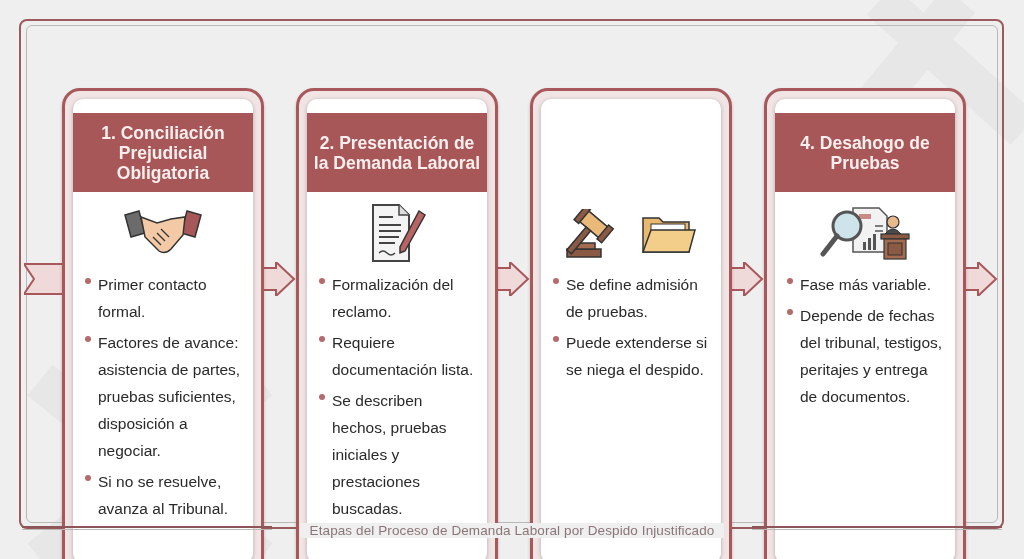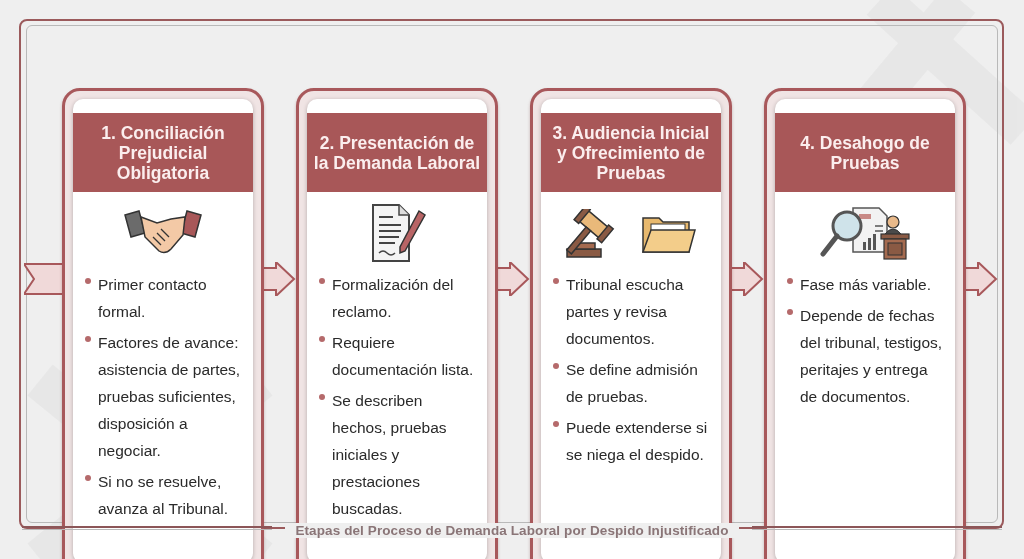--- a/index.html
+++ b/index.html
@@ -8,21 +8,21 @@
   .frame-outer{position:absolute;left:19px;top:19px;width:985px;height:510px;border:2px solid #9b5a5c;border-radius:8px;box-sizing:border-box;}
   .frame-inner{position:absolute;left:26px;top:25px;width:972px;height:498px;border:1.5px solid #b9b9b9;border-radius:6px;box-sizing:border-box;}
   .flow-band{position:absolute;left:24px;top:262px;width:976px;height:34px;}
   .card-wrap{position:absolute;top:88px;width:202px;height:488px;border:3px solid #a8585b;border-radius:18px;box-sizing:border-box;background:#f0e4e4;box-shadow:0 2px 3px rgba(120,60,60,0.35);}
   .card{position:absolute;left:8px;top:8px;right:8px;bottom:10px;background:#fff;border-radius:10px;box-shadow:0 1px 4px rgba(0,0,0,0.25);overflow:hidden;}
   .card-head{position:absolute;left:0;right:0;top:14px;height:79px;background:#a85758;color:#fbeeee;font-weight:bold;font-size:17.5px;line-height:20px;text-align:center;display:flex;align-items:center;justify-content:center;padding:0 6px;box-sizing:border-box;}
   .icon-area{position:absolute;left:0;right:0;top:100px;height:70px;display:flex;align-items:center;justify-content:center;gap:10px;}
   .bullets{position:absolute;left:10px;right:6px;top:172px;margin:0;padding:0;list-style:none;}
   .bullets li{position:relative;padding-left:15px;font-size:15.5px;line-height:27px;color:#2a2a2a;margin-bottom:4px;}
   .bullets li::before{content:"";position:absolute;left:2px;top:7px;width:6px;height:6px;border-radius:50%;background:#b56a6b;}
-  .caption{position:absolute;left:0;right:0;top:521px;text-align:center;font-weight:bold;}
+  .caption{position:absolute;left:0;right:0;top:521px;text-align:center;}
   .caption span{background:#efefef;padding:0 10px;font-size:13.5px;color:#8a7577;letter-spacing:0.1px;}
   .cap-line{position:absolute;top:526px;height:4px;border-top:2px solid #8c5658;border-bottom:1.5px solid #b9b9b9;box-sizing:border-box;}
 </style>
 </head>
 <body>
 
 <svg class="bgx" viewBox="0 0 1024 559">
   <g stroke="#e6e6e6" stroke-width="40" fill="none" opacity="0.8">
     <line x1="40" y1="559" x2="260" y2="380"></line>
     <line x1="40" y1="380" x2="260" y2="559"></line>
@@ -82,40 +82,38 @@
     <ul class="bullets">
       <li>Formalización del reclamo.</li>
       <li>Requiere documentación lista.</li>
       <li>Se describen hechos, pruebas iniciales y prestaciones buscadas.</li>
     </ul>
   </div>
 </div>
 
 <div class="card-wrap" style="left:530px;">
   <div class="card">
-    <div class="card-head">3. Audiencia Inicial y Ofrecimiento de Pruebas</div>
     <div class="icon-area">
       <svg width="66" height="50" viewBox="0 0 66 50">
         <rect x="2" y="40" width="34" height="8" fill="#8a5a44" stroke="#333" stroke-width="1.5"></rect>
         <rect x="8" y="34" width="22" height="6" fill="#a56b50" stroke="#333" stroke-width="1.5"></rect>
         <g transform="rotate(40 28 16)">
           <rect x="14" y="8" width="28" height="14" rx="2" fill="#e9b97a" stroke="#333" stroke-width="1.5"></rect>
           <rect x="10" y="6" width="6" height="18" fill="#8a5a44" stroke="#333" stroke-width="1.5"></rect>
           <rect x="40" y="6" width="6" height="18" fill="#8a5a44" stroke="#333" stroke-width="1.5"></rect>
           <rect x="24" y="22" width="6" height="30" fill="#8a5a44" stroke="#333" stroke-width="1.5"></rect>
         </g>
       </svg>
       <svg width="56" height="44" viewBox="0 0 56 44">
         <path d="M2,6 L18,6 L22,10 L48,10 L48,40 L2,40 Z" fill="#e8b96e" stroke="#333" stroke-width="1.5"></path>
         <rect x="10" y="12" width="34" height="10" fill="#fff" stroke="#333" stroke-width="1"></rect>
         <path d="M2,40 L10,18 L54,18 L48,40 Z" fill="#f3cd8a" stroke="#333" stroke-width="1.5"></path>
       </svg>
     </div>
     <ul class="bullets">
-      <li>Tribunal escucha partes y revisa documentos.</li>
       <li>Se define admisión de pruebas.</li>
       <li>Puede extenderse si se niega el despido.</li>
     </ul>
   </div>
 </div>
 
 <div class="card-wrap" style="left:764px;">
   <div class="card">
     <div class="card-head">4. Desahogo de Pruebas</div>
     <div class="icon-area">

